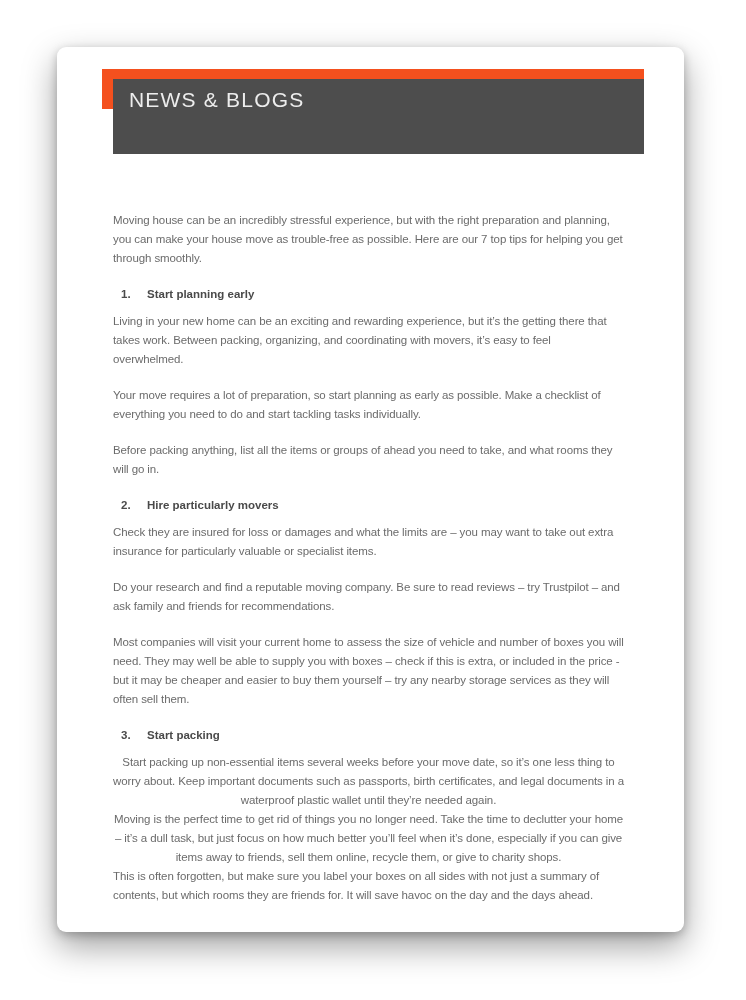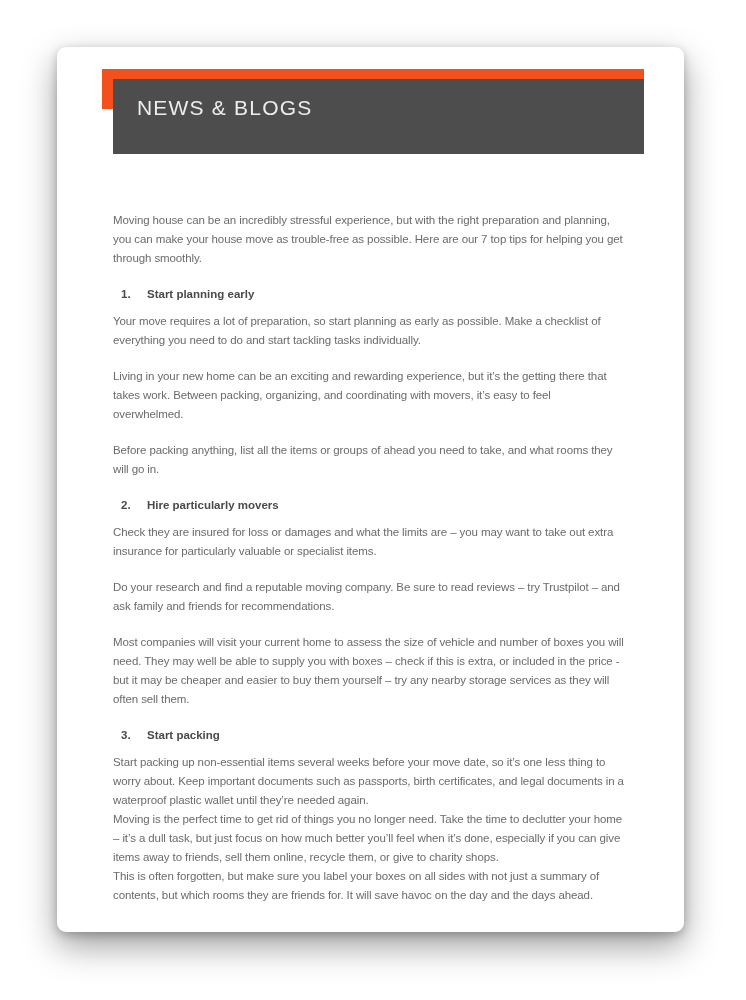--- a/index.html
+++ b/index.html
@@ -44,21 +44,21 @@
   }
   .banner-bar {
     position: absolute;
     left: 11px;
     top: 10px;
     width: 531px;
     height: 75px;
     background: #4D4D4D;
   }
   .banner-title {
-    margin: 8px;
+    margin: 0;
     padding: 9px 0 0 16px;
     font-size: 21px;
     font-weight: 400;
     letter-spacing: 1.2px;
     color: #EDEDED;
   }
   .content {
     position: absolute;
     left: 56px;
     top: 164px;
@@ -66,20 +66,21 @@
   }
   .content p {
     margin: 0 8px 17px 0;
     font-size: 11.5px;
     line-height: 19px;
     letter-spacing: -0.1px;
     color: #6B6B6B;
   }
   .content p.flush {
     margin-bottom: 0;
+    text-align: center;
   }
   .content h2 {
     margin: 8px;
     font-size: 11.5px;
     line-height: 19px;
     font-weight: 700;
     color: #4A4A4A;
   }
   .num {
     display: inline-block;
@@ -99,22 +100,22 @@
       </div>
     </div>
 
     <div class="content">
 
       <p>Moving house can be an incredibly stressful experience, but with the right preparation and planning, you can make your house move as trouble-free as possible. Here are our 7 top tips for helping you get through smoothly.</p>
 
       <h2>
         <span class="num">1.</span><span>Start planning early</span>
       </h2>
+      <p>Living in your new home can be an exciting and rewarding experience, but it’s the getting there that takes work. Between packing, organizing, and coordinating with movers, it’s easy to feel overwhelmed.</p>
       <p>Your move requires a lot of preparation, so start planning as early as possible. Make a checklist of everything you need to do and start tackling tasks individually.</p>
-      <p>Living in your new home can be an exciting and rewarding experience, but it’s the getting there that takes work. Between packing, organizing, and coordinating with movers, it’s easy to feel overwhelmed.</p>
       <p>Before packing anything, list all the items or groups of ahead you need to take, and what rooms they will go in.</p>
 
       <h2>
         <span class="num">2.</span><span>Hire particularly movers</span>
       </h2>
       <p>Check they are insured for loss or damages and what the limits are – you may want to take out extra insurance for particularly valuable or specialist items.</p>
       <p>Do your research and find a reputable moving company. Be sure to read reviews – try Trustpilot – and ask family and friends for recommendations.</p>
       <p>Most companies will visit your current home to assess the size of vehicle and number of boxes you will need. They may well be able to supply you with boxes – check if this is extra, or included in the price - but it may be cheaper and easier to buy them yourself – try any nearby storage services as they will often sell them.</p>
 
       <h2>

